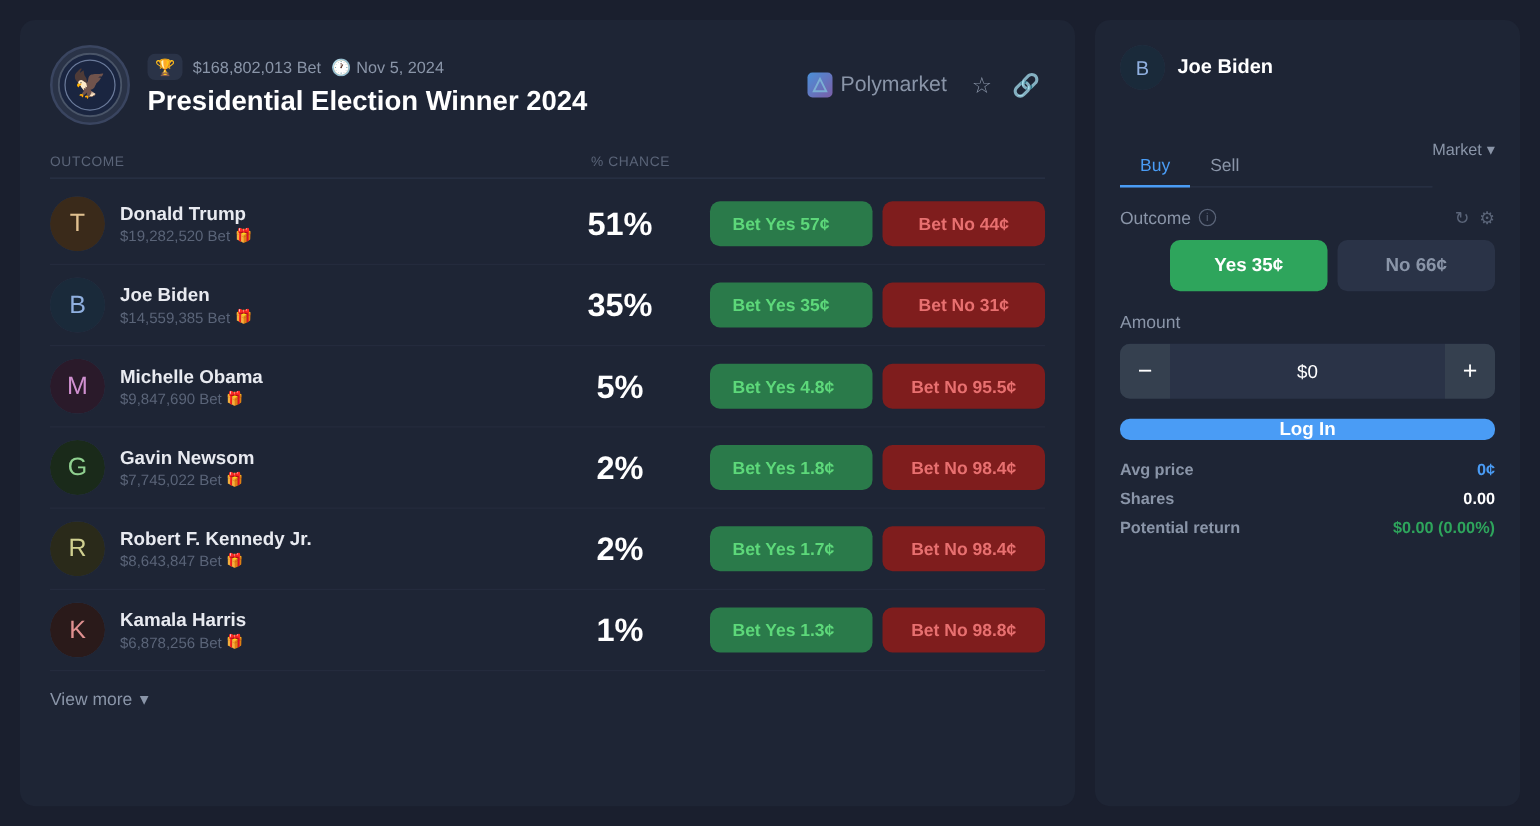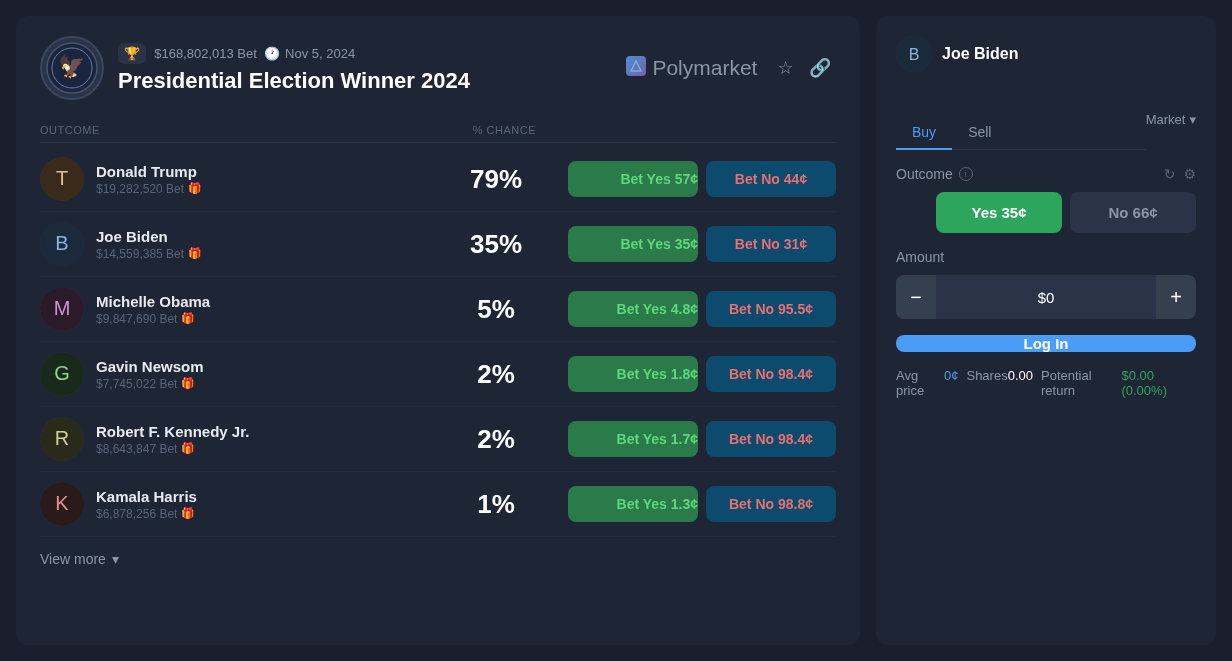--- a/index.html
+++ b/index.html
@@ -80,21 +80,21 @@
     }
     .header-right {
       display: flex;
       align-items: center;
       gap: 16px;
     }
     .polymarket-brand {
       display: flex;
       gap: 6px;
       color: #8a95a8;
-      font-size: 21px;
+      font-size: 17px;
     }
     .polymarket-icon {
       width: 20px;
       height: 20px;
       background: linear-gradient(135deg, #4a90d9, #7b5ea7);
       border-radius: 4px;
       display: flex;
       align-items: center;
       justify-content: center;
       font-size: 10px;
@@ -175,29 +175,29 @@
     .bet-buttons {
       display: flex;
       gap: 8px;
       justify-content: flex-end;
     }
     .bet-yes {
       background: #2a7a4a;
       color: #5dd87a;
       border: none;
       border-radius: 8px;
-      padding: 10px 0;
+      padding: 10px 18px;
       font-size: 14px;
       font-weight: 600;
       cursor: pointer;
       min-width: 130px;
-      text-align: right;
+      text-align: left;
     }
     .bet-no {
-      background: #0c4a6e;
+      background: #7f1d1d;
       color: #e87070;
       border: none;
       border-radius: 8px;
       padding: 10px 18px;
       font-size: 14px;
       font-weight: 600;
       cursor: pointer;
       min-width: 130px;
       text-align: center;
     }
@@ -367,22 +367,23 @@
       border: none;
       border-radius: 8px;
       padding: 0;
       font-size: 15px;
       font-weight: 600;
       cursor: pointer;
       width: 100%;
     }
     .stats-section {
       display: flex;
-      flex-direction: row;
+      flex-direction: column;
       gap: 8px;
+      font-weight: bold;
     }
     .stat-row {
       display: flex;
       justify-content: space-between;
       font-size: 13px;
     }
     .stat-label {
       color: #8a95a8;
     }
     .stat-value {
@@ -465,21 +466,21 @@
             </svg>
           </div>
           <div>
             <div class="candidate-name">Donald Trump</div>
             <div class="candidate-bet">
               <span>$19,282,520 Bet</span>
               <span class="gift-icon">🎁</span>
             </div>
           </div>
         </div>
-        <div class="percent">79%</div>
+        <div class="percent">51%</div>
         <div class="bet-buttons">
           <button class="bet-yes">Bet Yes 57¢</button>
           <button class="bet-no">Bet No 44¢</button>
         </div>
       </div>
 
       <div class="outcome-row">
         <div class="candidate-info">
           <div class="avatar">
             <svg width="44" height="44" viewBox="0 0 44 44">

